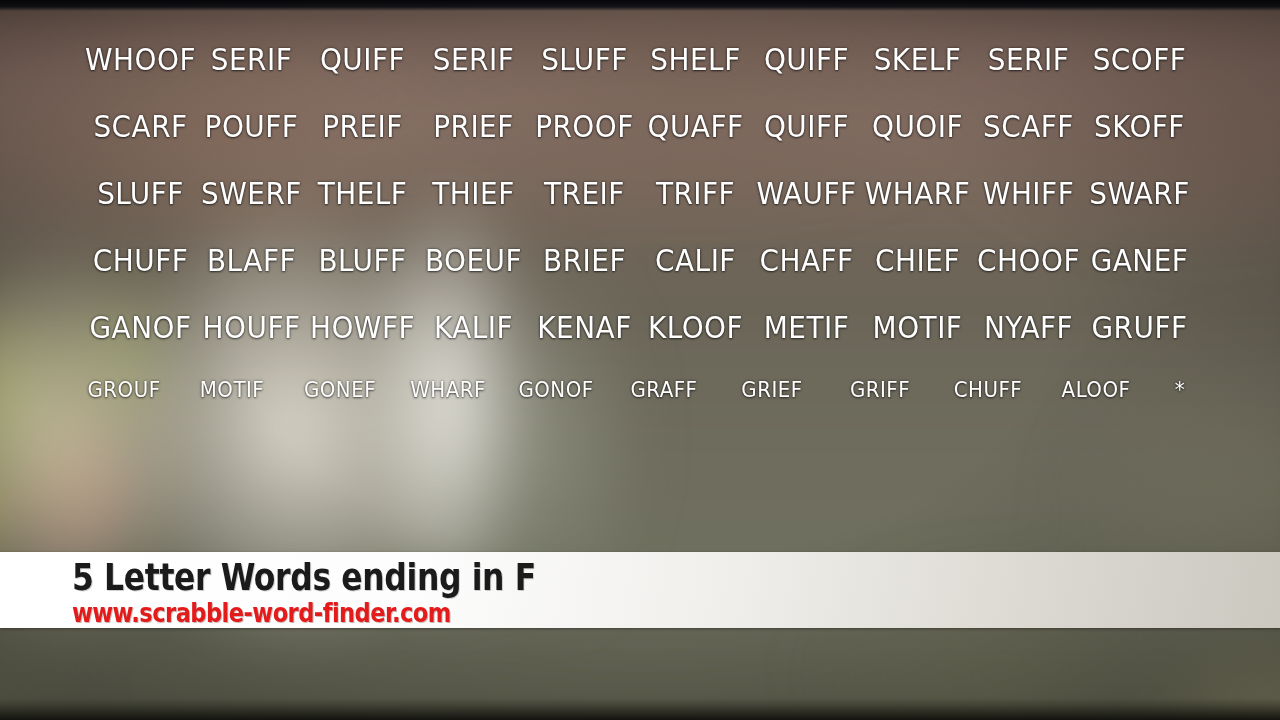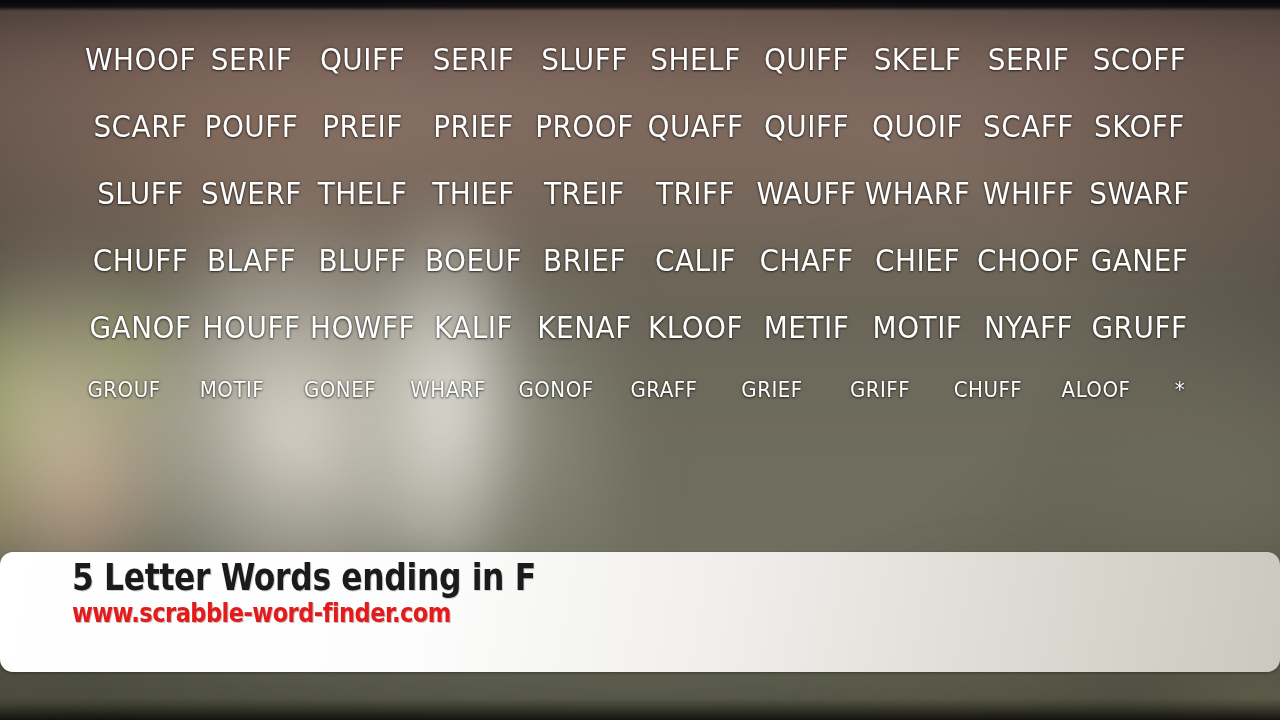--- a/index.html
+++ b/index.html
@@ -103,30 +103,29 @@
   }
   .word-row.last .word { width: 108px; font-size: 22px; }
   .word.asterisk { font-size: 30px; }
 
   
   .banner {
     position: absolute;
     left: 0;
     right: 0;
     top: 552px;
-    height: 120px;
+    height: 76px;
     background: linear-gradient(100deg,
         #ffffff 0%,
         #fdfdfd 32%,
         #f0efec 56%,
         #dedbd4 78%,
         #cbc8c0 100%);
     box-shadow: 0 1px 3px rgba(0,0,0,0.35);
     overflow: hidden;
-    border-radius: 13px;
   }
   .banner-inner {
     position: absolute;
     left: 72px;
     top: 6px;
   }
   .banner-title {
     color: #1b1b1b;
     font-family: "DejaVu Sans Condensed", "Liberation Sans Narrow", "Liberation Sans", sans-serif;
     font-size: 38px;

